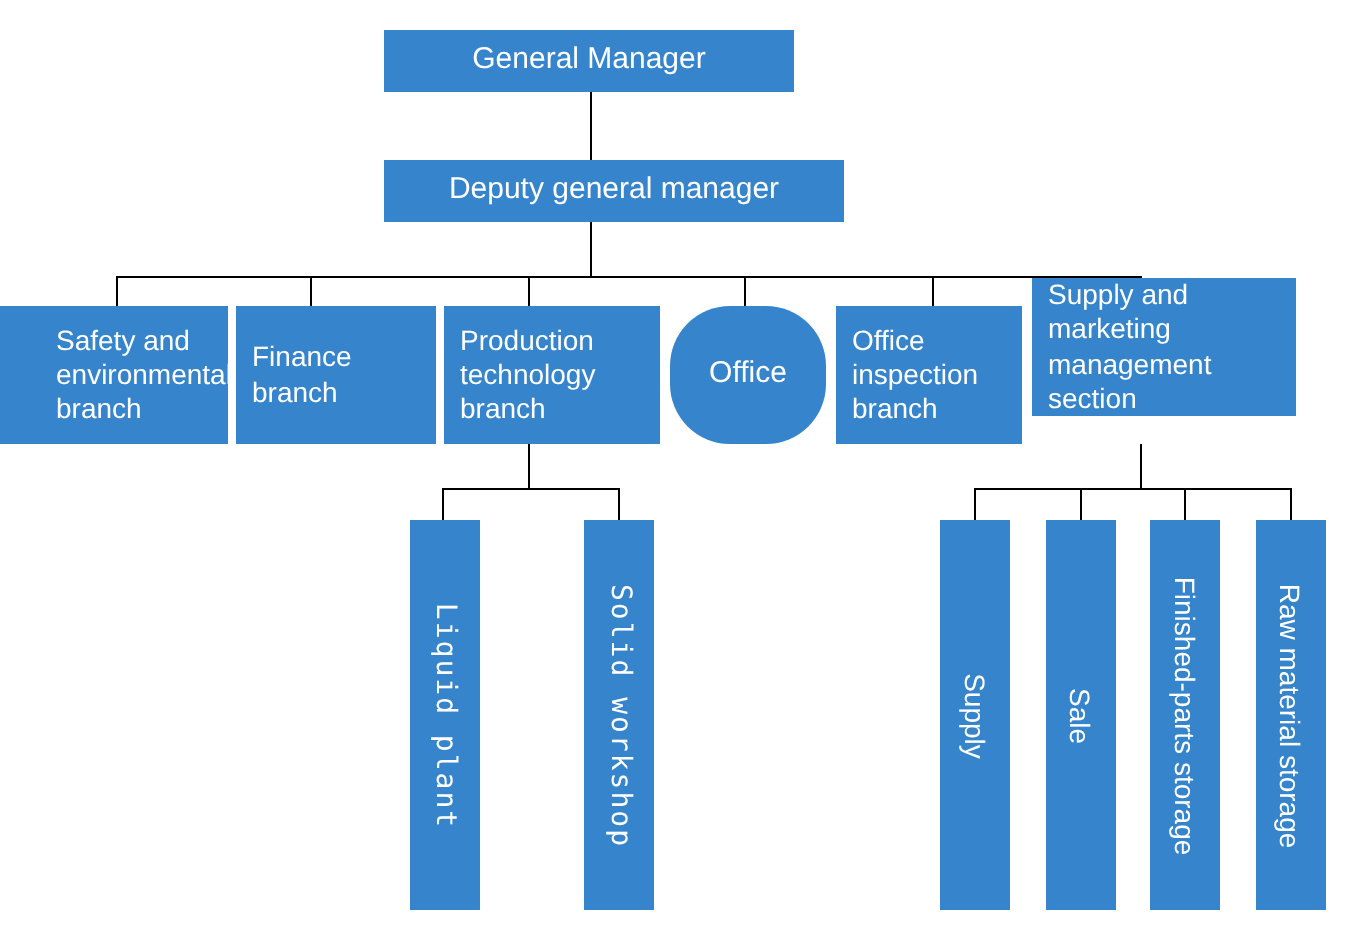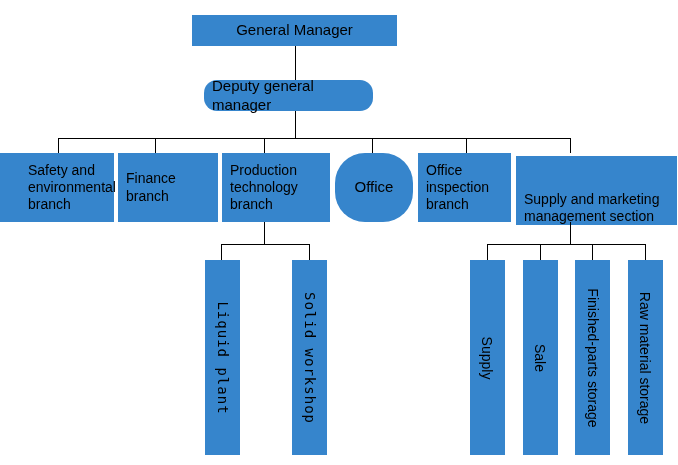--- a/index.html
+++ b/index.html
@@ -11,21 +11,21 @@
     position: relative;
     width: 678px;
     height: 465px;
     background: #ffffff;
     font-family: "Liberation Sans", sans-serif;
     overflow: hidden;
   }
   .box {
     position: absolute;
     background: #3685cc;
-    color: #000000;
+    color: #ffffff;
     box-sizing: border-box;
   }
   
   .box.h {
     display: flex;
     align-items: center;
     font-size: 14px;
     line-height: 1.23;
     padding: 0 8px;
   }
@@ -67,21 +67,21 @@
 <body>
 
 <div id="org-chart">
 
   <div class="box h center" style="left:192px; top:15px; width:205px; height:31px;">
     <span class="label">General Manager</span>
   </div>
 
   <div class="line v" style="left:295px; top:46px; height:34px;"></div>
 
-  <div class="box h center" style="left:204px; top:80px; width:169px; height:31px;border-radius:13px;">
+  <div class="box h center" style="left:192px; top:80px; width:230px; height:31px;">
     <span class="label">Deputy general manager</span>
   </div>
 
   <div class="line v" style="left:295px; top:111px; height:27px;"></div>
   <div class="line h" style="left:58px; top:138px; width:513px;"></div>
 
   <div class="line v" style="left:58px;  top:138px; height:15px;"></div>
   <div class="line v" style="left:155px; top:138px; height:15px;"></div>
   <div class="line v" style="left:264px; top:138px; height:15px;"></div>
   <div class="line v" style="left:372px; top:138px; height:15px;"></div>
@@ -101,21 +101,21 @@
   </div>
 
   <div class="box h center" style="left:335px; top:153px; width:78px; height:69px;border-radius:30px;">
     <span class="label">Office</span>
   </div>
 
   <div class="box h" style="left:418px; top:153px; width:93px; height:69px;">
     <span class="label">Office inspection branch</span>
   </div>
 
-  <div class="box h" style="left:516px; top:156px; width:161px; height:69px;align-items:flex-end;">
+  <div class="box h" style="left:516px; top:139px; width:132px; height:69px;">
     <span class="label">Supply and marketing management section</span>
   </div>
 
   <div class="line v" style="left:264px; top:222px; height:22px;"></div>
   <div class="line h" style="left:221px; top:244px; width:88px;"></div>
   <div class="line v" style="left:221px; top:244px; height:17px;"></div>
   <div class="line v" style="left:309px; top:244px; height:17px;"></div>
 
   <div class="box v mono" style="left:205px; top:260px; width:35px; height:195px;">
     <span class="vlabel">Liquid plant</span>

